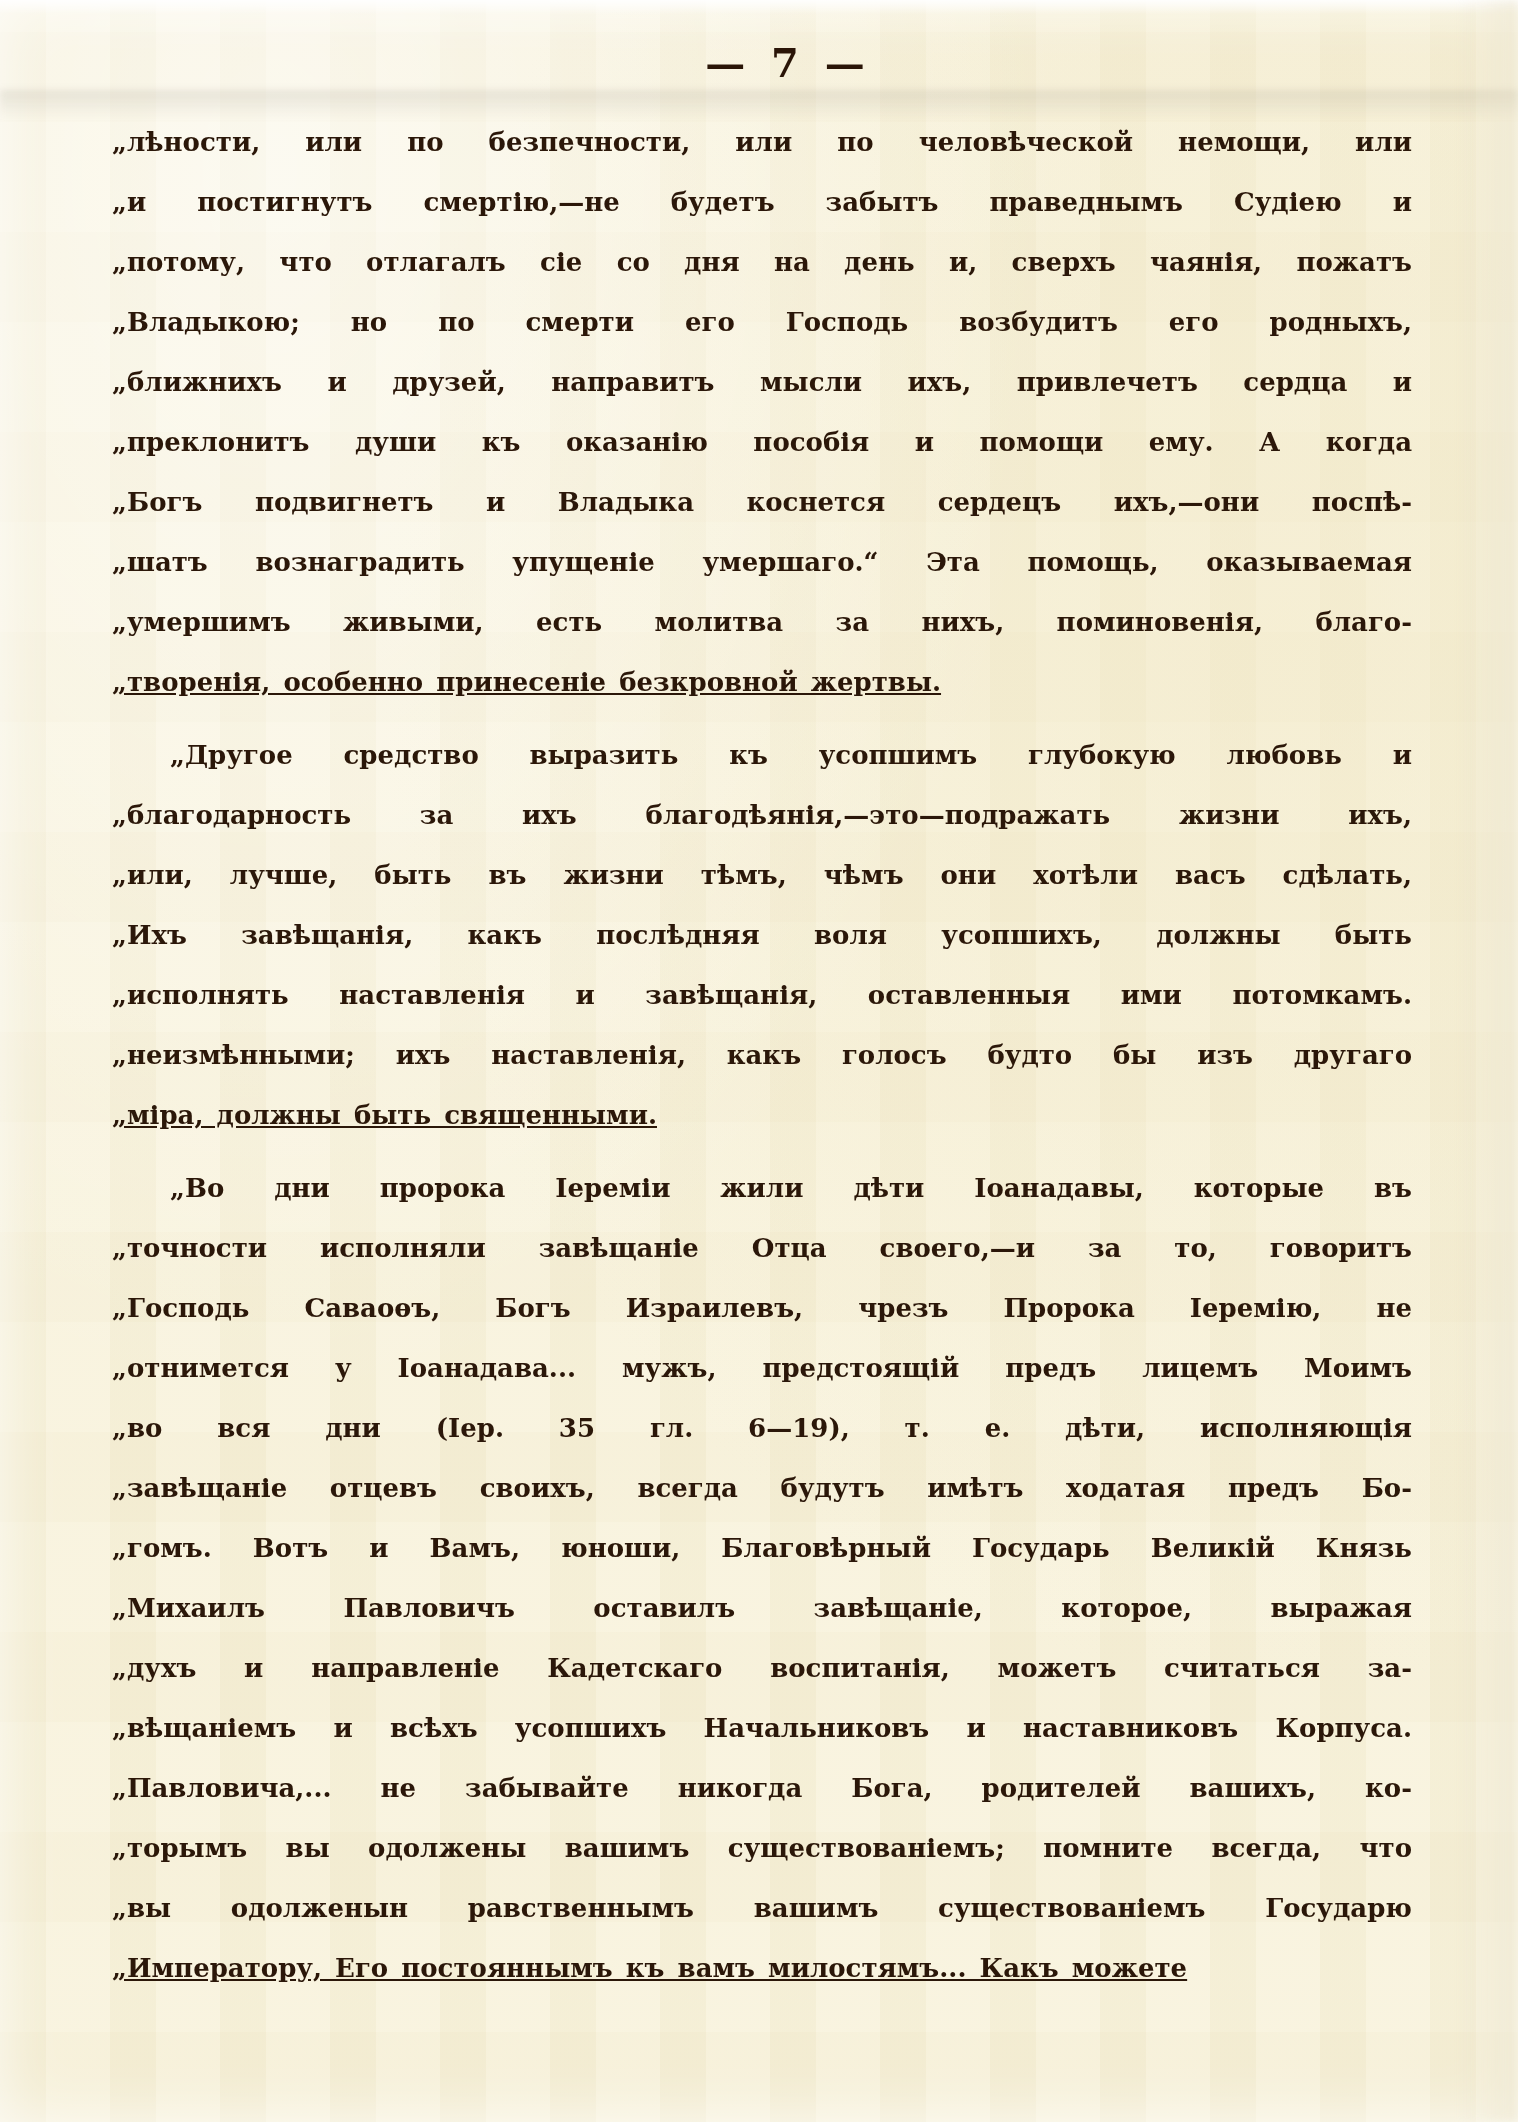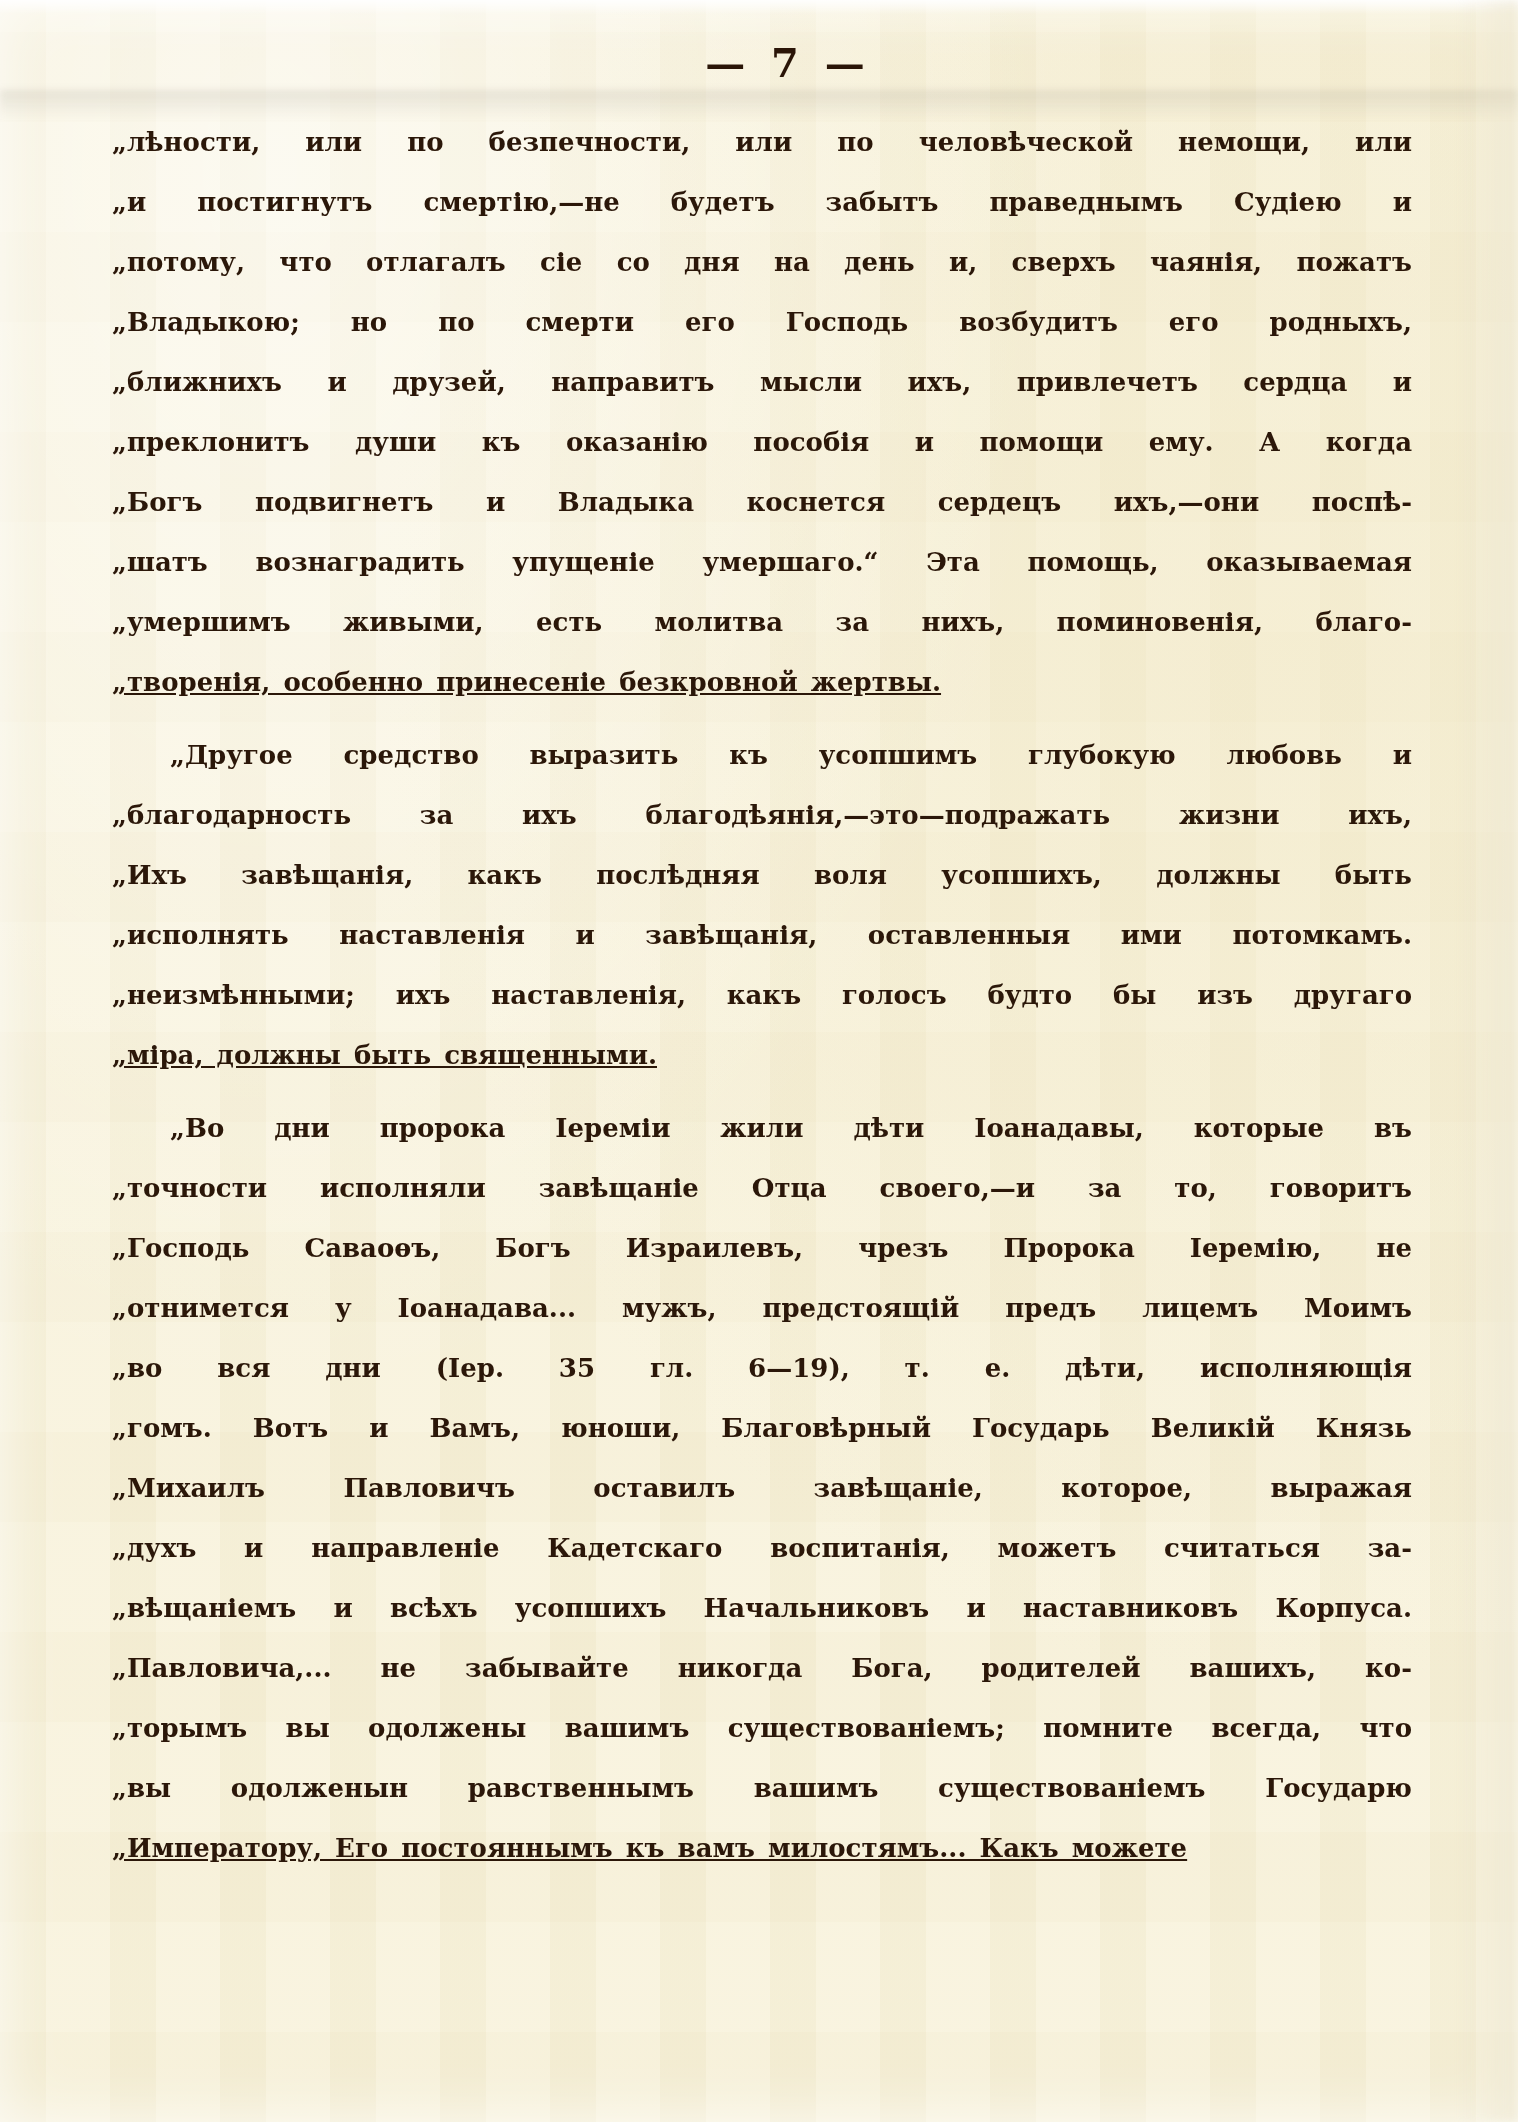--- a/index.html
+++ b/index.html
@@ -107,31 +107,33 @@
         <div class="line">„ближнихъ и друзей, направитъ мысли ихъ, привлечетъ сердца и</div>
         <div class="line">„преклонитъ души къ оказанію пособія и помощи ему. А когда</div>
         <div class="line">„Богъ подвигнетъ и Владыка коснется сердецъ ихъ,—они поспѣ-</div>
         <div class="line">„шатъ вознаградить упущеніе умершаго.“ Эта помощь, оказываемая</div>
         <div class="line">„умершимъ живыми, есть молитва за нихъ, поминовенія, благо-</div>
         <div class="line last">„творенія, особенно принесеніе безкровной жертвы.</div>
       </div>
       <div class="para indent">
         <div class="line first">„Другое средство выразить къ усопшимъ глубокую любовь и</div>
         <div class="line">„благодарность за ихъ благодѣянія,—это—подражать жизни ихъ,</div>
+        <div class="line">„или, лучше, быть въ жизни тѣмъ, чѣмъ они хотѣли васъ сдѣлать,</div>
         <div class="line">„Ихъ завѣщанія, какъ послѣдняя воля усопшихъ, должны быть</div>
         <div class="line">„исполнять наставленія и завѣщанія, оставленныя ими потомкамъ.</div>
         <div class="line">„неизмѣнными; ихъ наставленія, какъ голосъ будто бы изъ другаго</div>
         <div class="line last">„міра, должны быть священными.</div>
       </div>
       <div class="para indent">
         <div class="line first">„Во дни пророка Іереміи жили дѣти Іоанадавы, которые въ</div>
         <div class="line">„точности исполняли завѣщаніе Отца своего,—и за то, говоритъ</div>
         <div class="line">„Господь Саваоѳъ, Богъ Израилевъ, чрезъ Пророка Іеремію, не</div>
         <div class="line">„отнимется у Іоанадава... мужъ, предстоящій предъ лицемъ Моимъ</div>
         <div class="line">„во вся дни (Іер. 35 гл. 6—19), т. е. дѣти, исполняющія</div>
+        <div class="line">„завѣщаніе отцевъ своихъ, всегда будутъ имѣтъ ходатая предъ Бо-</div>
         <div class="line">„гомъ. Вотъ и Вамъ, юноши, Благовѣрный Государь Великій Князь</div>
         <div class="line">„Михаилъ Павловичъ оставилъ завѣщаніе, которое, выражая</div>
         <div class="line">„духъ и направленіе Кадетскаго воспитанія, можетъ считаться за-</div>
         <div class="line">„вѣщаніемъ и всѣхъ усопшихъ Начальниковъ и наставниковъ Корпуса.</div>
         <div class="line">„Павловича,... не забывайте никогда Бога, родителей вашихъ, ко-</div>
         <div class="line">„торымъ вы одолжены вашимъ существованіемъ; помните всегда, что</div>
         <div class="line">„вы одолженын равственнымъ вашимъ существованіемъ Государю</div>
         <div class="line last">„Императору, Его постояннымъ къ вамъ милостямъ... Какъ можете</div>
       </div>
     </main>

